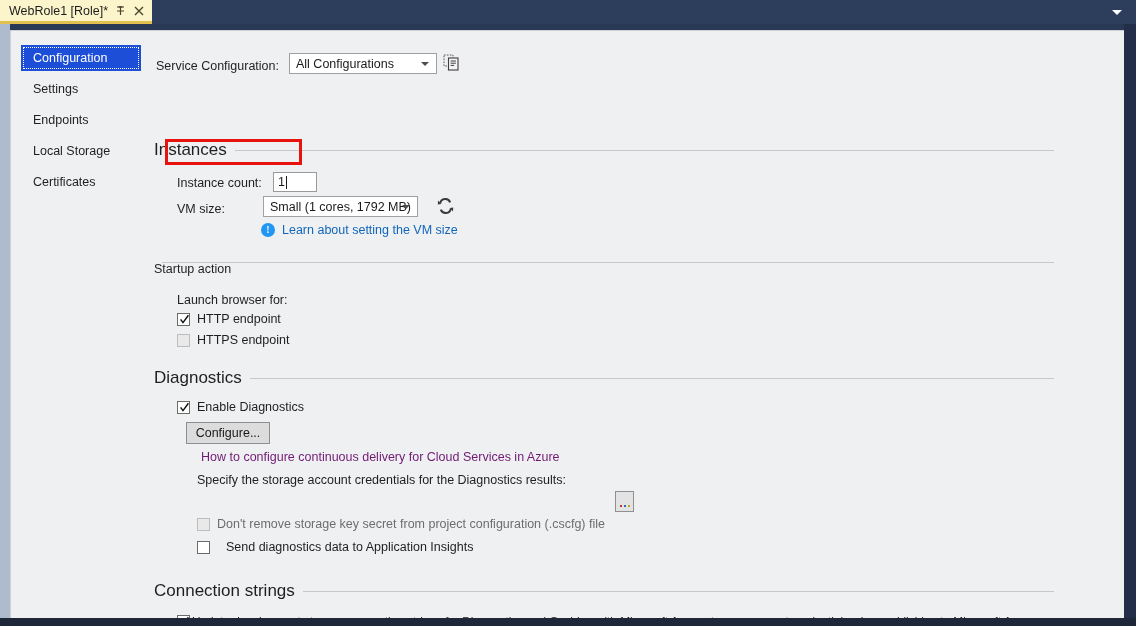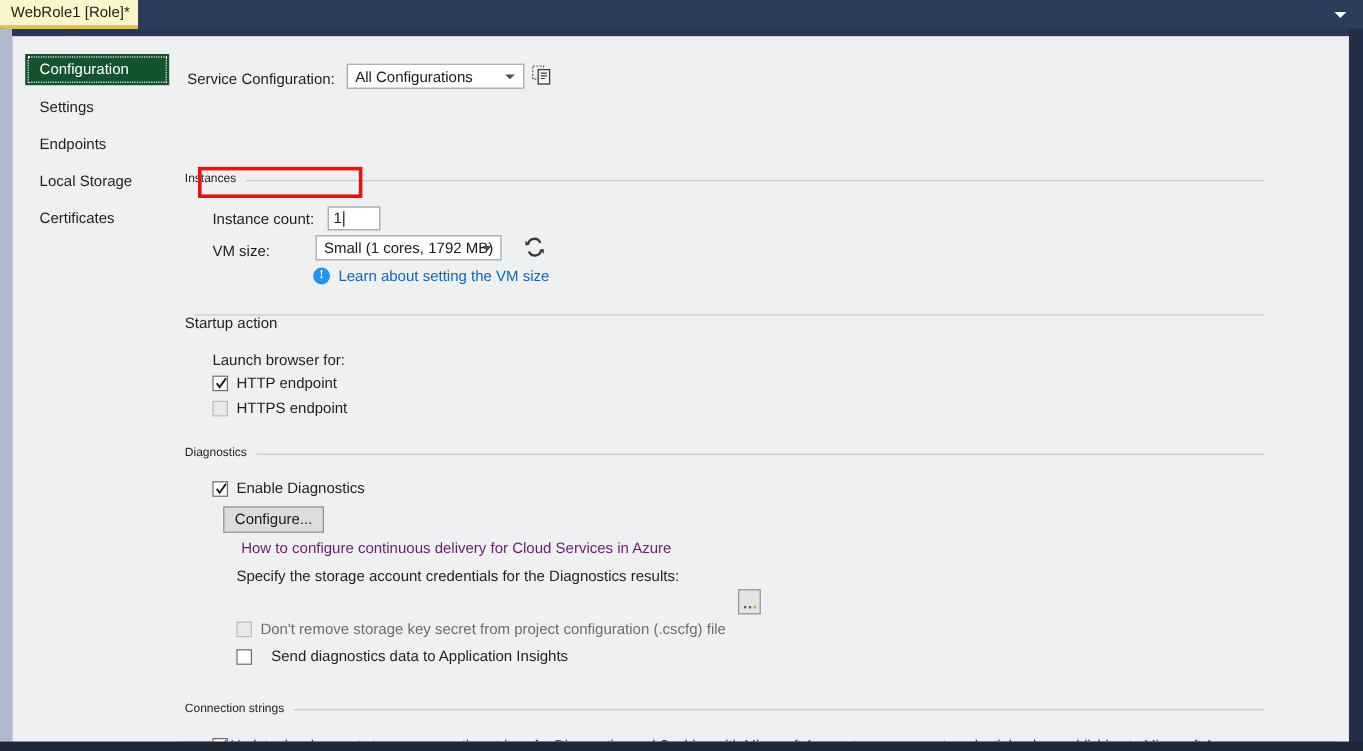--- a/index.html
+++ b/index.html
@@ -29,21 +29,20 @@
   }
   .tab {
     position: absolute; left: 0; top: 0;
     height: 24px;
     background: #fcf5cb;
     border-bottom: 3px solid #e3c14f;
     display: flex; align-items: center;
     padding: 0 7px 0 9px;
     gap: 7px;
     cursor: default;
-    flex-direction: column;
   }
   .tab-title {
     font-size: 12.5px;
     color: #1c1c1c;
     white-space: nowrap;
     line-height: 20px;
   }
   .tab-pin {
     width: 11px; height: 13px;
     position: relative;
@@ -108,21 +107,21 @@
     width: 120px;
     height: 26px;
     display: flex; align-items: center;
     padding-left: 12px;
     font-size: 12.5px;
     color: #1f1f1f;
     cursor: default;
     white-space: nowrap;
   }
   .nav-item.selected {
-    background: #14532d;
+    background: #1d4ed8;
     color: #ffffff;
     outline: 1px dotted #ffffff;
     outline-offset: -3px;
   }
 
   
   #content {
     position: absolute;
     left: 138px; top: 0;
     width: 976px; height: 588px;
@@ -138,21 +137,21 @@
   }
 
   
   .grp {
     position: absolute;
     display: flex; align-items: center;
     gap: 8px;
     white-space: nowrap;
   }
   .grp-title {
-    font-size: 10px;
+    font-size: 17px;
     color: #1f1f1f;
     line-height: 14px;
   }
   .grp-rule {
     height: 1px;
     background: #c8c8c8;
   }
 
   
   .combo {

